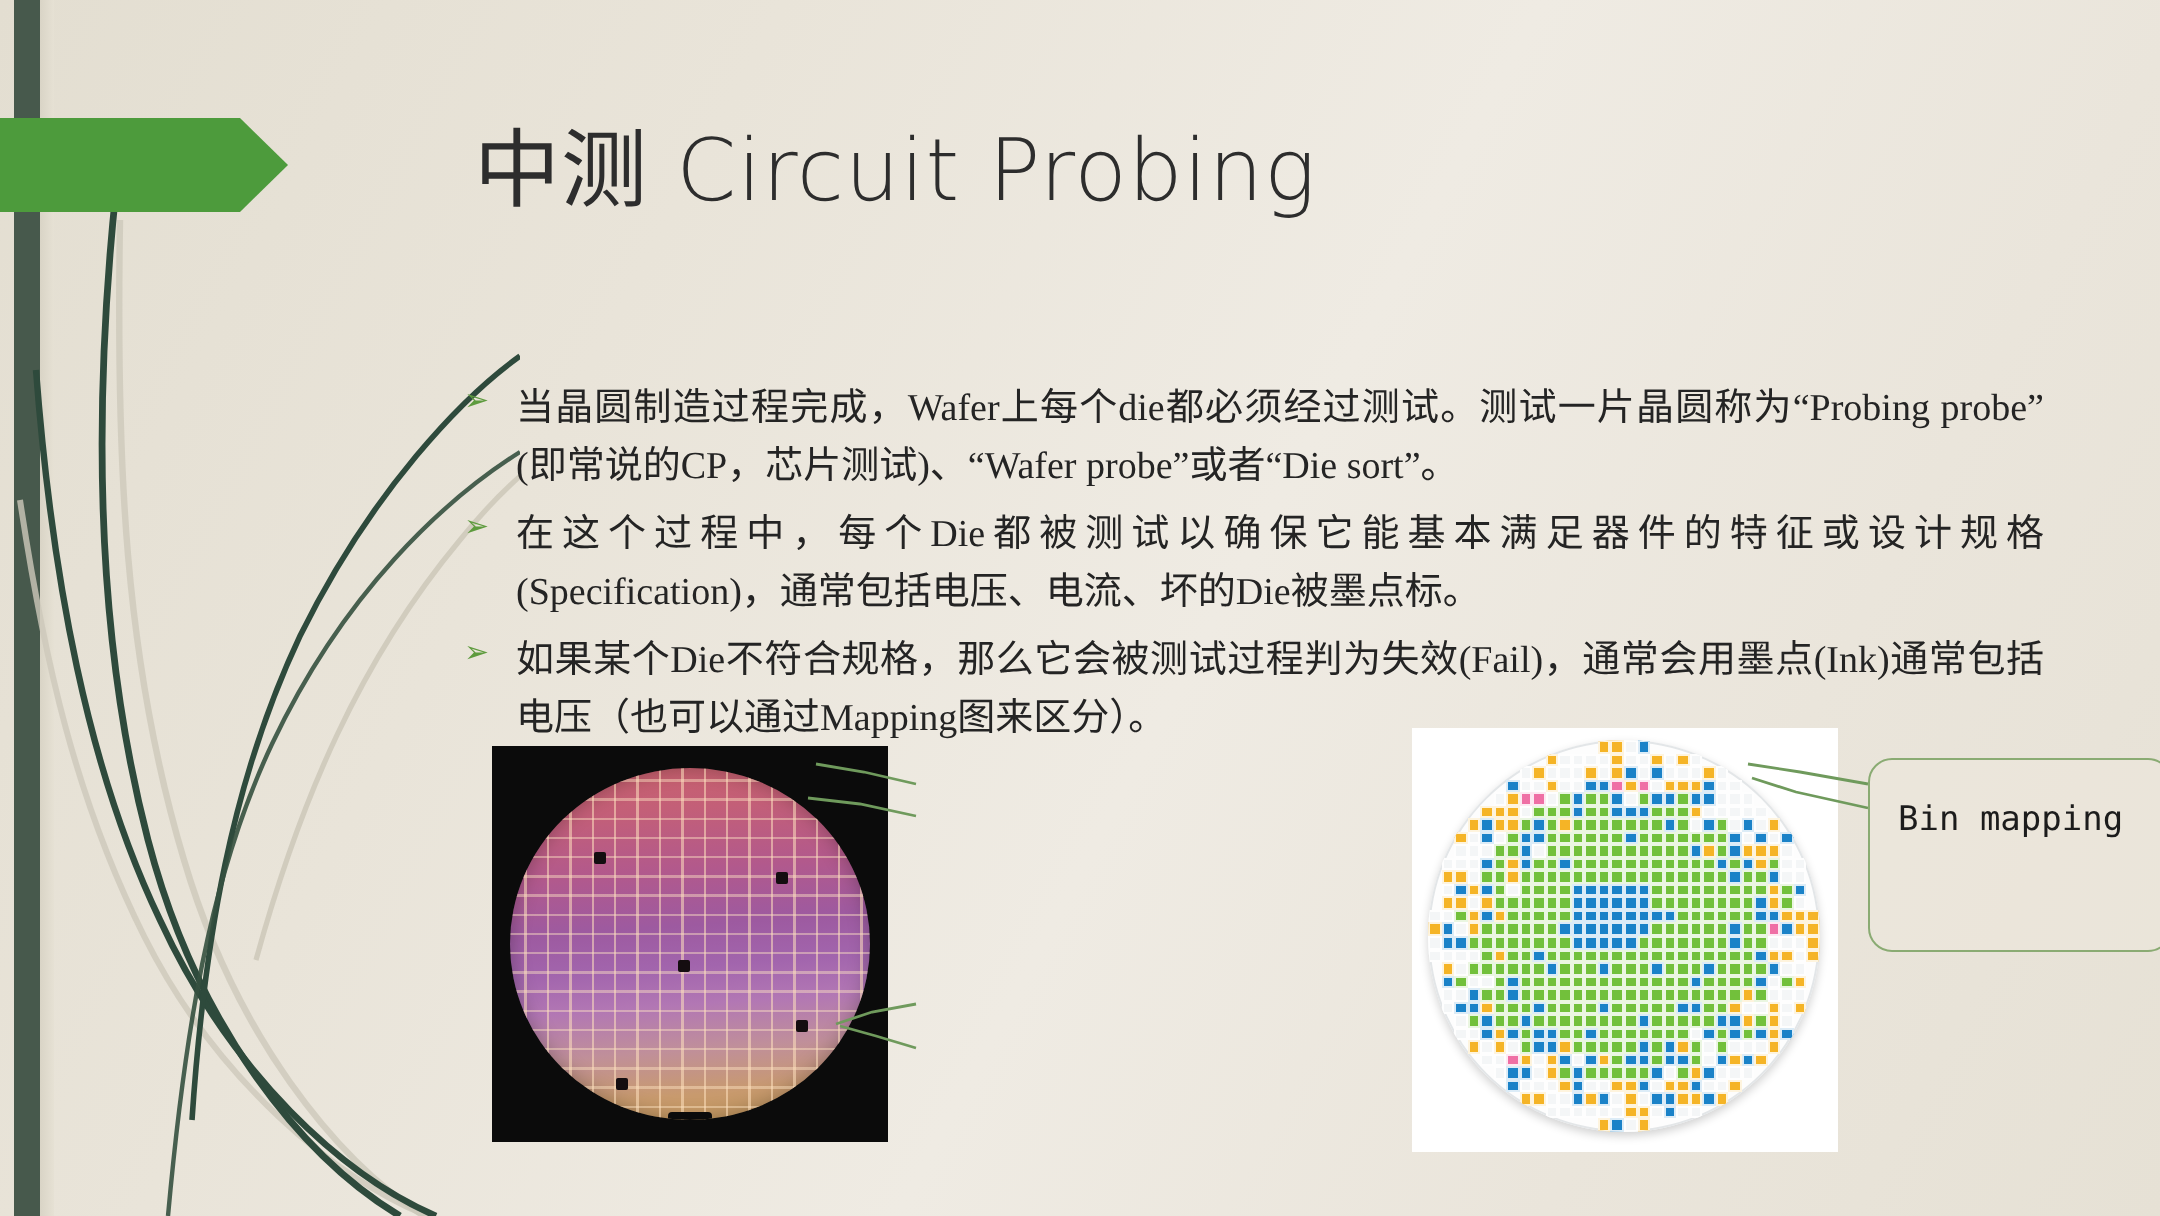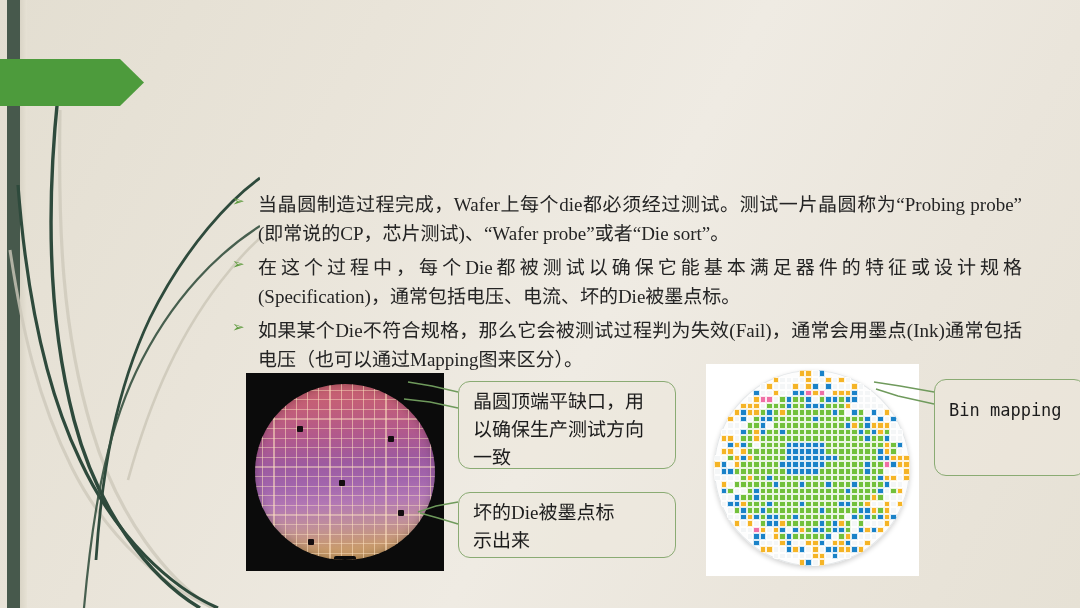--- a/index.html
+++ b/index.html
@@ -250,20 +250,21 @@
     <path d="M96,560 C102,470 116,390 150,318 C186,245 232,198 260,178" fill="none" stroke="#2e4a3c" stroke-width="2.8"></path>
     <path d="M84,608 C92,520 104,440 136,372 C172,296 222,250 260,226" fill="none" stroke="#35503f" stroke-width="2.2" opacity="0.9"></path>
   </svg>
 
   <div class="arrow-banner">
     <svg width="150" height="47" viewBox="0 0 150 47">
       <polygon points="0,0 124,0 148,23.5 124,47 0,47" fill="#4d9b3c"></polygon>
     </svg>
   </div>
 
+  <div class="title">中测 Circuit Probing</div>
 
   <div class="bullets">
     <div class="bullet-row">
       <span class="bullet-marker">➢</span>
       <span class="bullet-text">当晶圆制造过程完成，Wafer上每个die都必须经过测试。测试一片晶圆称为“Probing probe”(即常说的CP，芯片测试)、“Wafer probe”或者“Die sort”。</span>
     </div>
     <div class="bullet-row">
       <span class="bullet-marker">➢</span>
       <span class="bullet-text">在这个过程中，每个Die都被测试以确保它能基本满足器件的特征或设计规格(Specification)，通常包括电压、电流、坏的Die被墨点标。</span>
     </div>
@@ -972,28 +973,19 @@
 
   <svg class="connector">
     <path d="M458,392 L432,386 L408,382" fill="none" stroke="#6f9a5c" stroke-width="1.4"></path>
     <path d="M458,408 L430,402 L404,399" fill="none" stroke="#6f9a5c" stroke-width="1.4"></path>
     <path d="M458,502 L436,506 L418,512" fill="none" stroke="#6f9a5c" stroke-width="1.4"></path>
     <path d="M458,524 L438,518 L420,513" fill="none" stroke="#6f9a5c" stroke-width="1.4"></path>
     <path d="M934,392 L900,386 L874,382" fill="none" stroke="#6f9a5c" stroke-width="1.4"></path>
     <path d="M934,404 L898,396 L876,389" fill="none" stroke="#6f9a5c" stroke-width="1.4"></path>
   </svg>
 
-  <div class="callout" id="callout-notch">
-    <div class="callout-text">晶圆顶端平缺口，用
-以确保生产测试方向
-一致</div>
-  </div>
-
-  <div class="callout" id="callout-ink">
-    <div class="callout-text">坏的Die被墨点标
-示出来</div>
-  </div>
+
 
   <div class="callout" id="callout-bin">
     <div class="callout-text">Bin mapping</div>
   </div>
 
 </div>
 
 </body></html>

